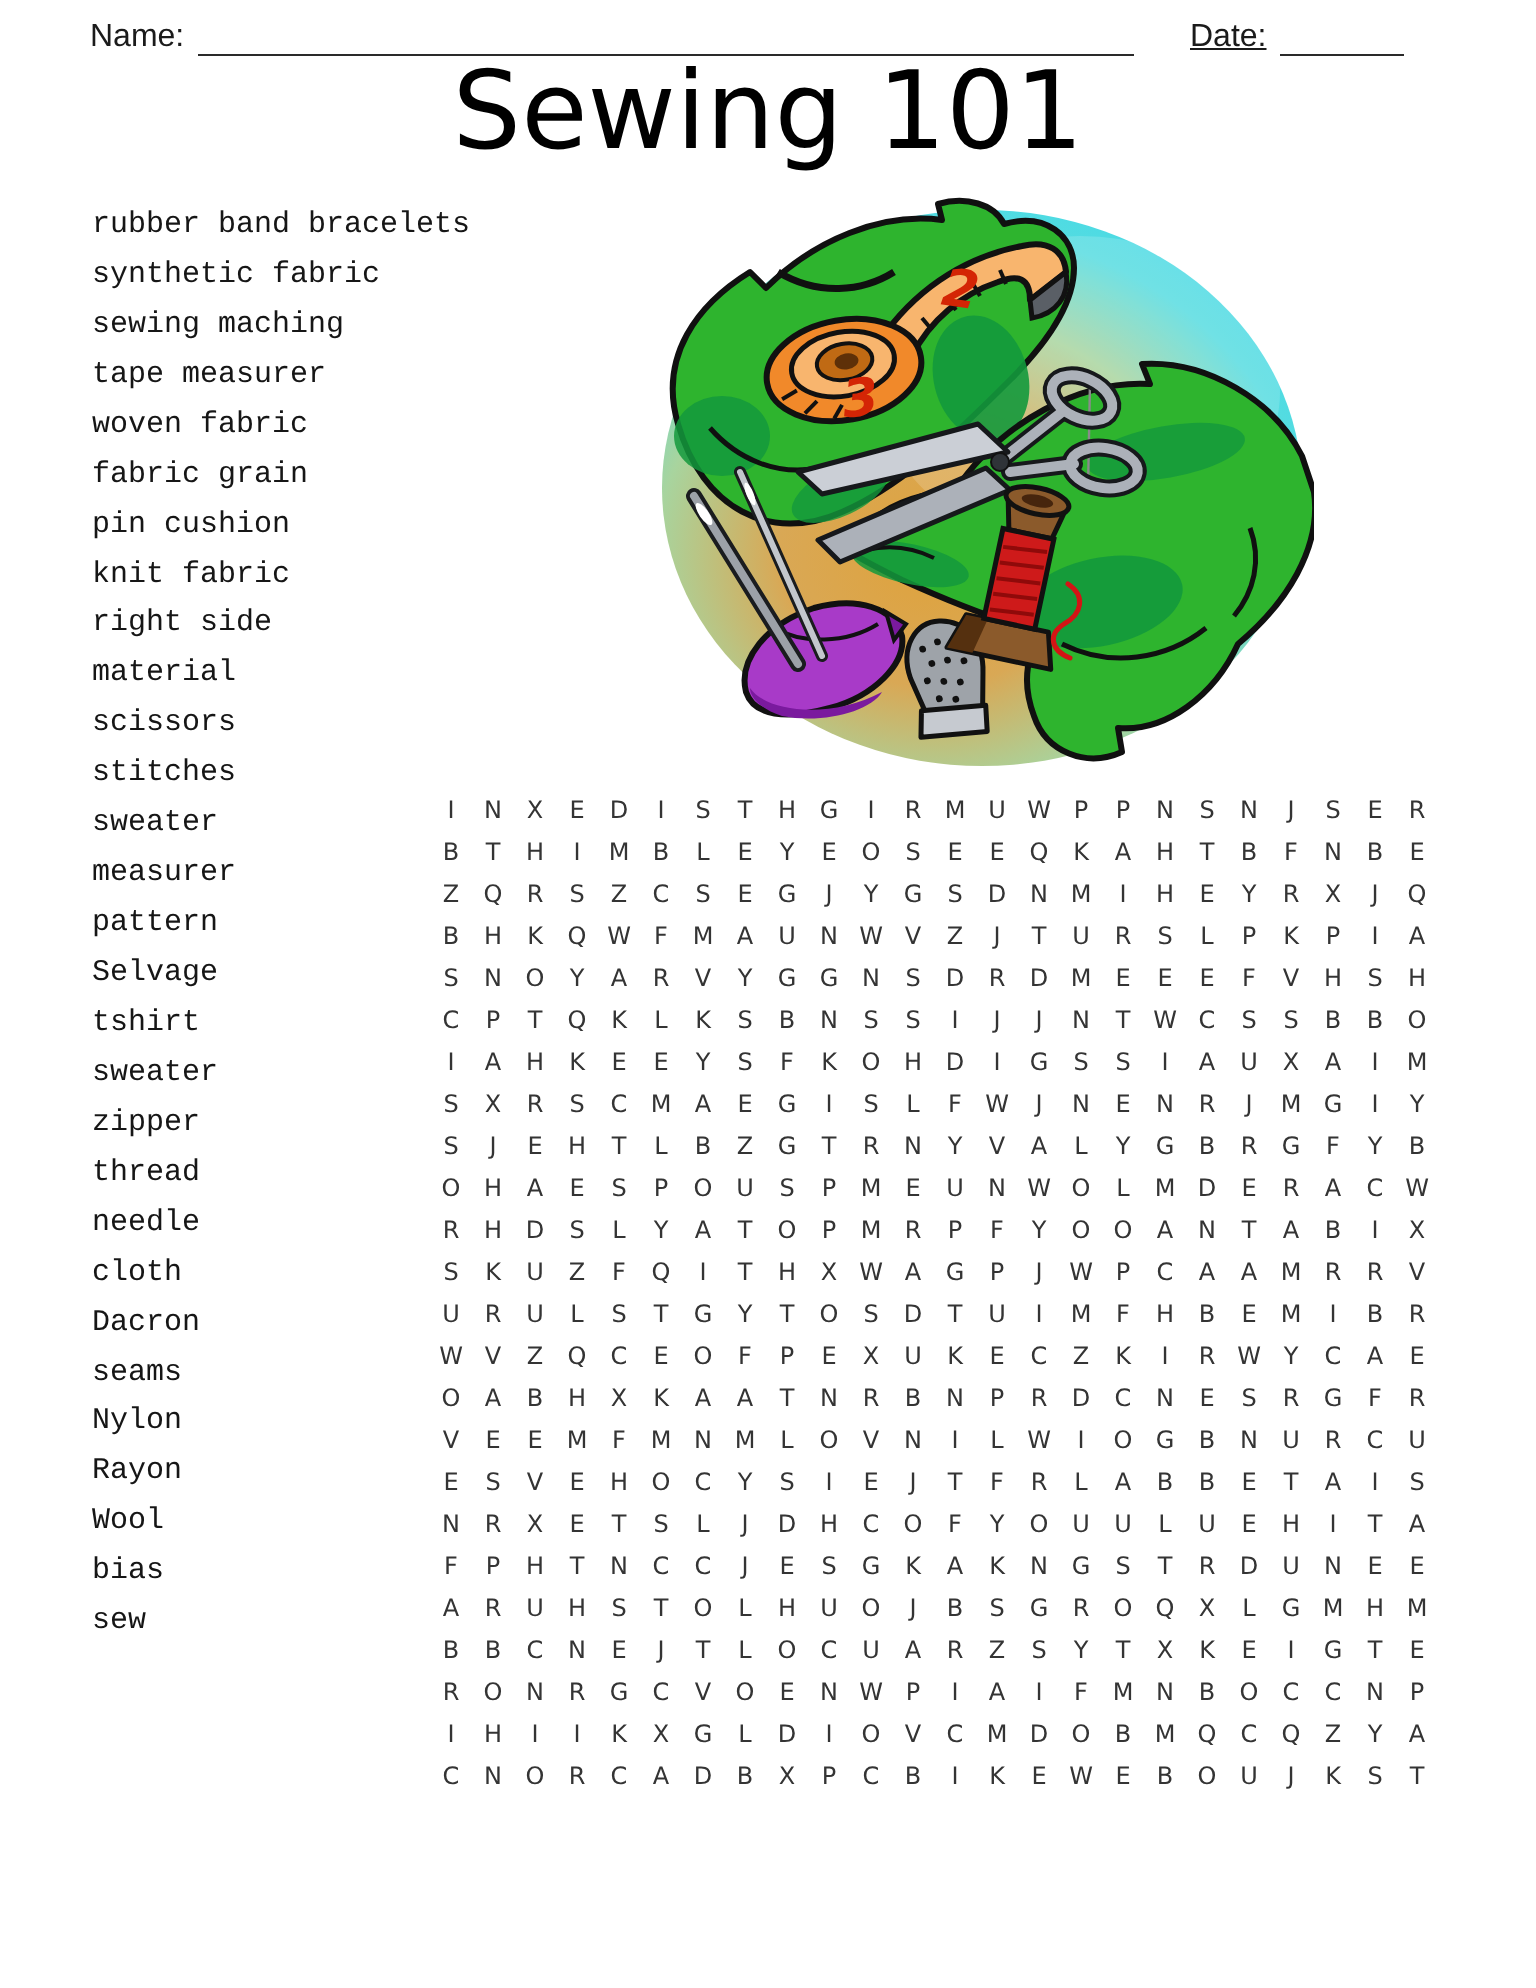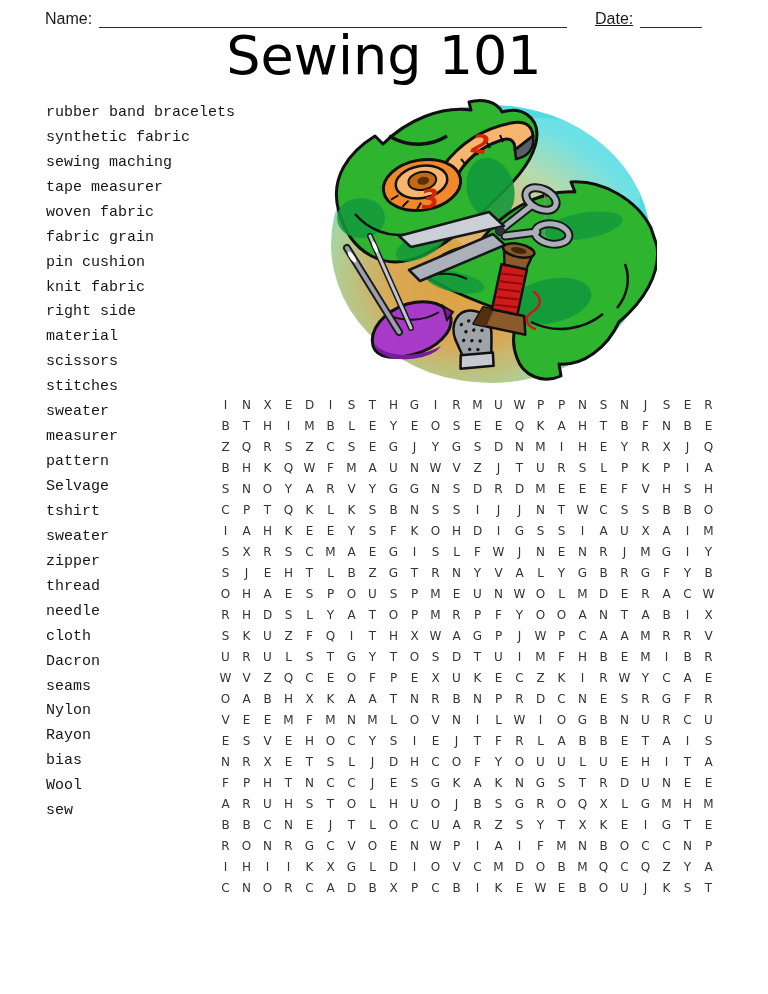--- a/index.html
+++ b/index.html
@@ -199,22 +199,22 @@
     <div class="word-item">tshirt</div>
     <div class="word-item">sweater</div>
     <div class="word-item">zipper</div>
     <div class="word-item">thread</div>
     <div class="word-item">needle</div>
     <div class="word-item">cloth</div>
     <div class="word-item">Dacron</div>
     <div class="word-item">seams</div>
     <div class="word-item">Nylon</div>
     <div class="word-item">Rayon</div>
+    <div class="word-item">Wool</div>
     <div class="word-item">bias</div>
-    <div class="word-item">Wool</div>
     <div class="word-item">sew</div>
   </div>
 
 <div id="grid">
     <div class="grid-row">
       <span class="grid-cell">I</span>
       <span class="grid-cell">N</span>
       <span class="grid-cell">X</span>
       <span class="grid-cell">E</span>
       <span class="grid-cell">D</span>

